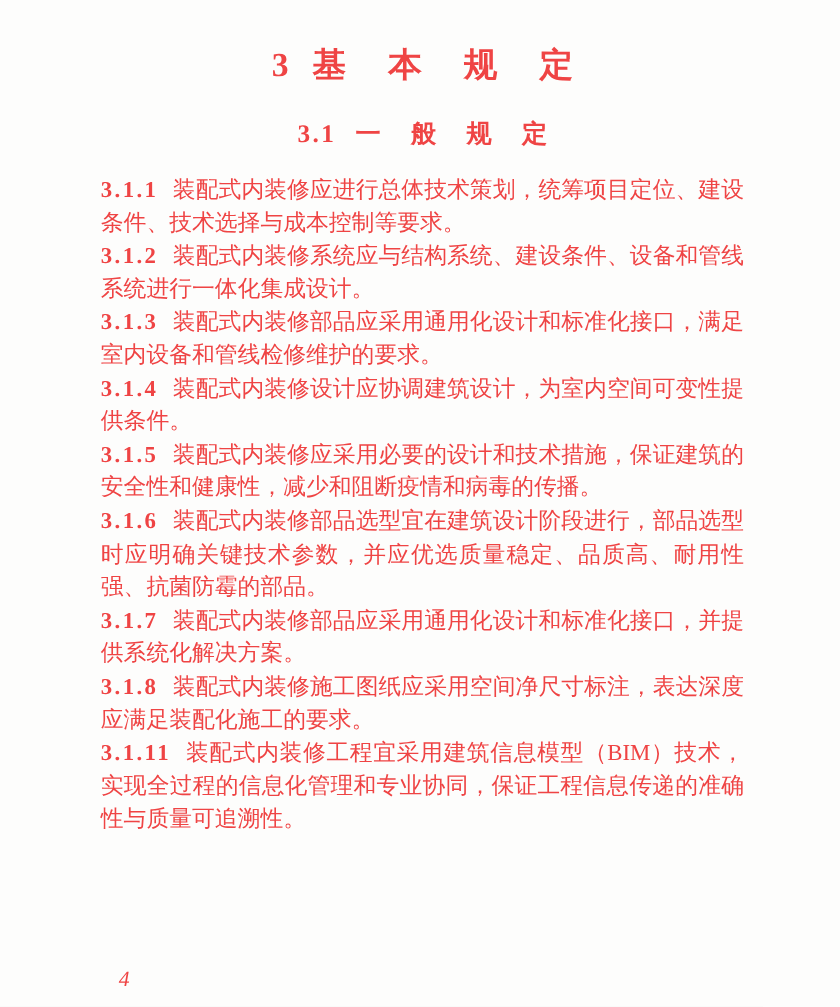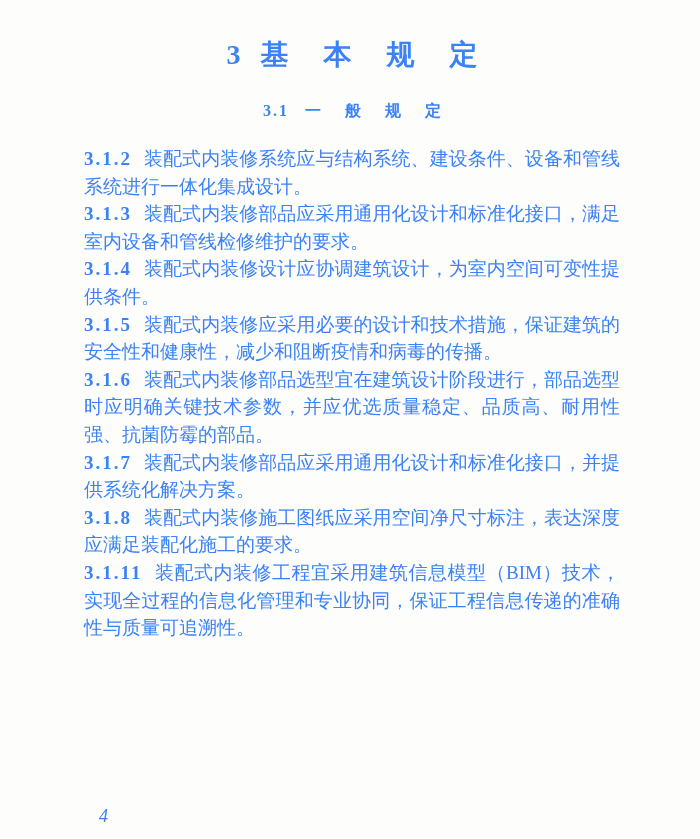--- a/index.html
+++ b/index.html
@@ -6,21 +6,21 @@
     margin: 0;
     padding: 0;
     background: #f4f4f4;
   }
   .page {
     position: relative;
     width: 700px;
     height: 839px;
     margin: 0 auto;
     background: #fdfdfc;
-    color: #3b82f6;
+    color: #ef4444;
     font-family: "Liberation Serif", "DejaVu Serif", serif;
     box-sizing: border-box;
     padding: 34px 80px 4px 84px;
     overflow: hidden;
   }
   .chapter-title {
     margin: 0;
     text-align: center;
     font-size: 28px;
     font-weight: bold;
@@ -31,21 +31,21 @@
     margin-right: 20px;
     letter-spacing: 0;
   }
   .chapter-text {
     letter-spacing: 14px;
     margin-right: -14px; 
   }
   .section-title {
     margin: 22px 0 21px 0;
     text-align: center;
-    font-size: 16px;
+    font-size: 21px;
     font-weight: bold;
     line-height: 26px;
     white-space: nowrap;
   }
   .section-num {
     margin-right: 16px;
     letter-spacing: 2px;
   }
   .section-text {
     letter-spacing: 10px;
@@ -83,20 +83,21 @@
 
   <h1 class="chapter-title">
     <span class="chapter-num">3</span><span class="chapter-text">基 本 规 定</span>
   </h1>
 
   <h2 class="section-title">
     <span class="section-num">3.1</span><span class="section-text">一 般 规 定</span>
   </h2>
 
   <div class="clauses" id="clauses">
+      <p class="clause"><span class="clause-num">3.1.1</span><span class="clause-text">装配式内装修应进行总体技术策划，统筹项目定位、建设条件、技术选择与成本控制等要求。</span></p>
       <p class="clause"><span class="clause-num">3.1.2</span><span class="clause-text">装配式内装修系统应与结构系统、建设条件、设备和管线系统进行一体化集成设计。</span></p>
       <p class="clause"><span class="clause-num">3.1.3</span><span class="clause-text">装配式内装修部品应采用通用化设计和标准化接口，满足室内设备和管线检修维护的要求。</span></p>
       <p class="clause"><span class="clause-num">3.1.4</span><span class="clause-text">装配式内装修设计应协调建筑设计，为室内空间可变性提供条件。</span></p>
       <p class="clause"><span class="clause-num">3.1.5</span><span class="clause-text">装配式内装修应采用必要的设计和技术措施，保证建筑的安全性和健康性，减少和阻断疫情和病毒的传播。</span></p>
       <p class="clause"><span class="clause-num">3.1.6</span><span class="clause-text">装配式内装修部品选型宜在建筑设计阶段进行，部品选型时应明确关键技术参数，并应优选质量稳定、品质高、耐用性强、抗菌防霉的部品。</span></p>
       <p class="clause"><span class="clause-num">3.1.7</span><span class="clause-text">装配式内装修部品应采用通用化设计和标准化接口，并提供系统化解决方案。</span></p>
       <p class="clause"><span class="clause-num">3.1.8</span><span class="clause-text">装配式内装修施工图纸应采用空间净尺寸标注，表达深度应满足装配化施工的要求。</span></p>
       <p class="clause"><span class="clause-num">3.1.11</span><span class="clause-text">装配式内装修工程宜采用建筑信息模型（BIM）技术，实现全过程的信息化管理和专业协同，保证工程信息传递的准确性与质量可追溯性。</span></p>
     </div>
 

